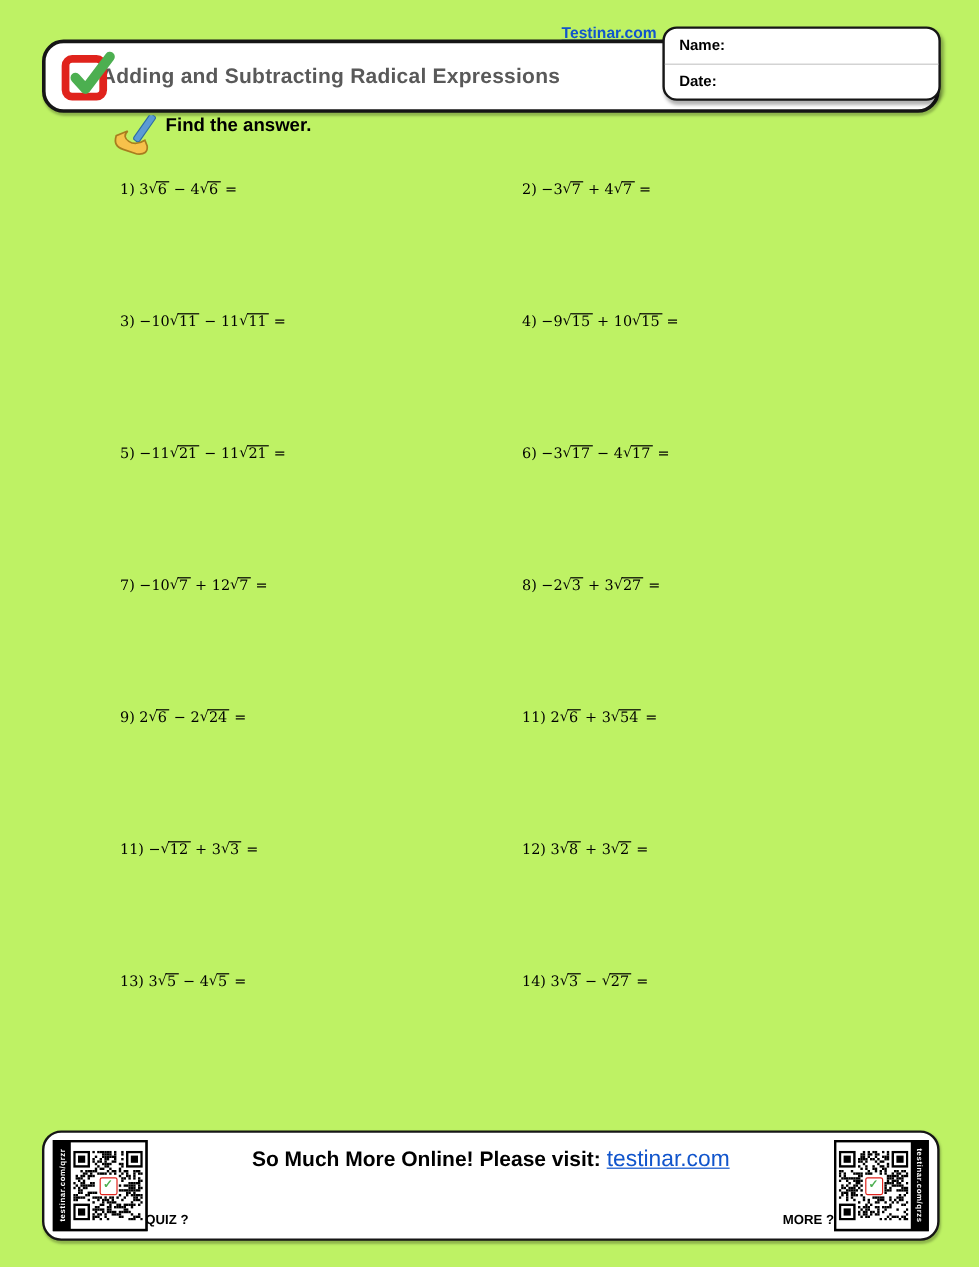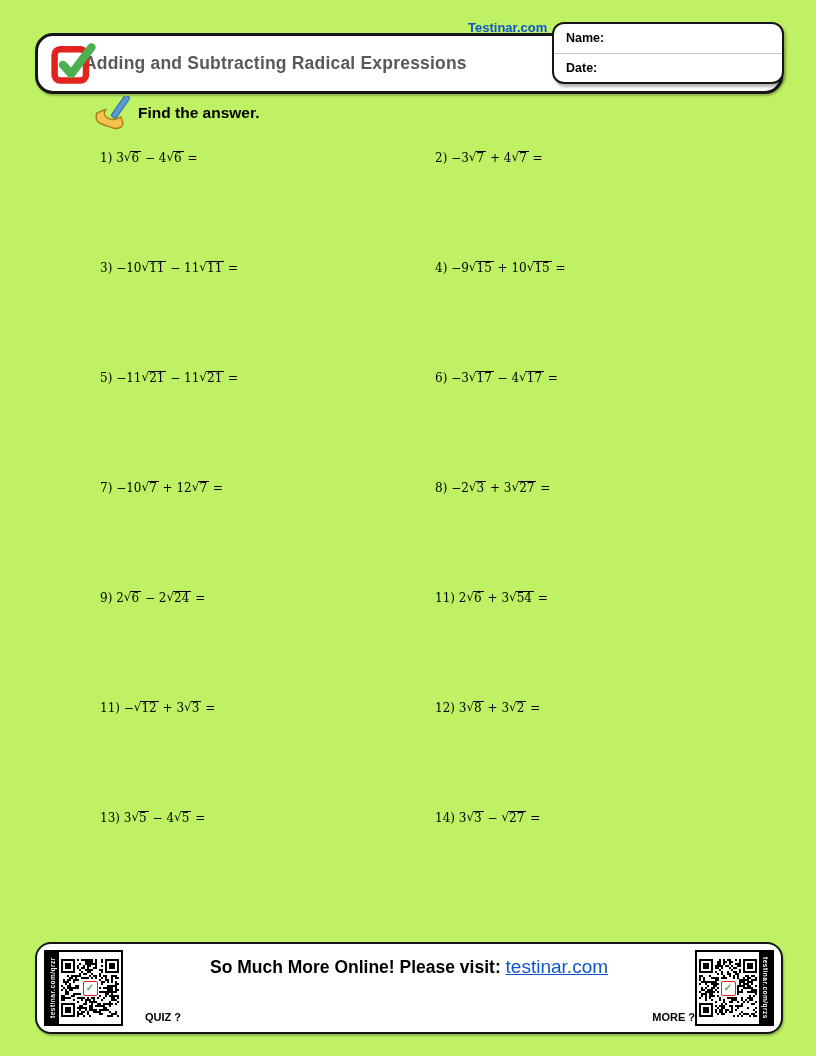--- a/index.html
+++ b/index.html
@@ -15,42 +15,42 @@
   .logo{position:absolute;left:12px;top:2px;width:48px;height:50px;}
   .header-title{padding-left:46px;font-size:17.5px;font-weight:bold;color:#595959;letter-spacing:.2px;}
   .name-box{position:absolute;left:552px;top:22px;width:228px;height:58px;background:#fff;
             border:2.5px solid #161616;border-radius:12px;box-shadow:2px 3px 3px rgba(0,0,0,.3);
             display:flex;flex-direction:column;z-index:5;}
   .nb-row{flex:1;display:flex;align-items:center;padding:4px 12px;font-size:12.5px;font-weight:bold;color:#000;}
   .nb-row:first-child{border-bottom:1px solid #c9c9c9;}
   .nb-blank{flex:1;height:100%;}
 
   
-  .instruction{position:absolute;left:94px;top:96px;display:flex;align-items:center;}
+  .instruction{position:absolute;left:94px;top:96px;display:flex;align-items:flex-start;}
   .hand-icon{width:42px;height:36px;}
   .instruction-text{font-size:15.5px;font-weight:bold;color:#000;margin-left:2px;margin-bottom:3px;}
 
   
   .problems{position:absolute;left:100px;top:150px;display:grid;
             grid-template-columns:335px 340px;grid-auto-rows:110px;}
   .problem{font-family:"DejaVu Serif","Liberation Serif",serif;font-size:12px;color:#000;
            white-space:nowrap;line-height:1.35;}
   .rad{white-space:nowrap;}
   .rad-sym{display:inline-block;position:relative;top:-1px;}
   .radicand{display:inline-block;border-top:1.6px solid #000;padding:0 2px 0 1px;
             margin-left:-1px;line-height:1.15;}
 
   
   .footer-bar{position:absolute;left:35px;top:942px;width:744px;height:88px;
               border:2.5px solid #161616;border-radius:16px;background:#fff;
               box-shadow:1px 2px 2px rgba(0,0,0,.25);}
   .footer-msg{position:absolute;left:0;top:12px;width:100%;text-align:center;
               font-size:17.5px;font-weight:bold;color:#000;}
   .footer-link{font-size:19px;font-weight:normal;color:#1155cc;text-decoration:underline;cursor:pointer;}
-  .quiz-label{position:absolute;left:84px;bottom:9px;font-size:11px;font-weight:bold;color:#000;padding-left:24px;}
+  .quiz-label{position:absolute;left:84px;bottom:9px;font-size:11px;font-weight:bold;color:#000;}
   .more-label{position:absolute;right:86px;bottom:9px;font-size:11px;font-weight:bold;color:#000;}
   .qr-block{position:absolute;top:6px;height:72px;border:2px solid #000;background:#000;display:flex;}
   .qr-left{left:7px;}
   .qr-right{right:7px;}
   .qr-strip{width:13px;background:#000;color:#fff;font-size:6.5px;font-weight:bold;
             display:flex;align-items:center;justify-content:center;
             writing-mode:vertical-rl;letter-spacing:.5px;overflow:hidden;}
   .qr-strip.flip{transform:rotate(180deg);}
   .qr-wrap{position:relative;width:62px;background:#fff;display:flex;align-items:center;justify-content:center;}
   svg.qr{width:58px;height:58px;}

